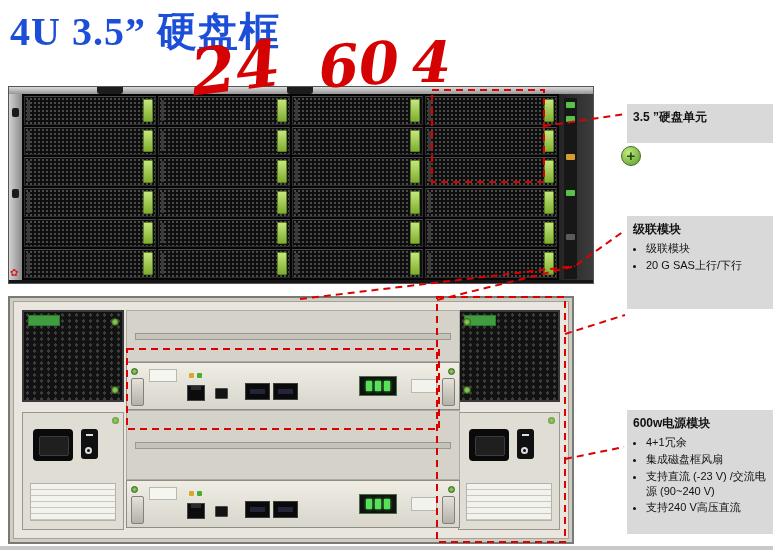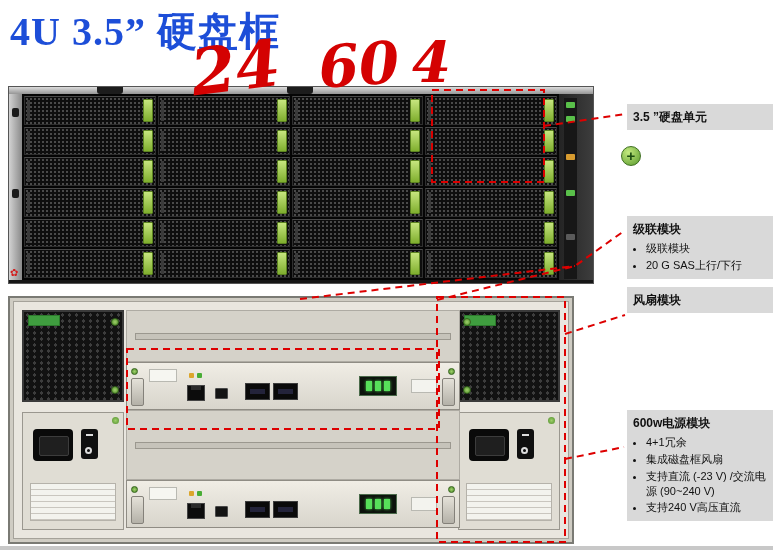--- a/index.html
+++ b/index.html
@@ -94,21 +94,21 @@
   .led-a{left:62px;background:#dca62c}.led-g{left:70px;background:#49ad35}
   .m-miniport{position:absolute;left:88px;top:25px;width:11px;height:9px;background:#141414;border:1px solid #4a4a4a;border-radius:1px;}
   .m-sas{position:absolute;top:20px;width:23px;height:15px;background:#0a0a0a;border:1px solid #3c3c3c;}
   .m-sas::after{content:"";position:absolute;left:4px;top:5px;width:15px;height:5px;background:#23233a;}
   .s1{left:118px}.s2{left:146px}
   .m-display{position:absolute;left:232px;top:13px;width:38px;height:20px;background:#0d130d;border:1px solid #4a6a4a;box-sizing:border-box;
     display:flex;gap:3px;align-items:center;justify-content:center;}
   .m-display i{display:block;width:6px;height:10px;background:#57e05a;box-shadow:0 0 3px #57e05a;}
   .m-label2{position:absolute;left:284px;top:16px;width:24px;height:12px;background:#f3f3ee;border:1px solid #b9b9b2;}
   
-  .callout{position:absolute;left:627px;width:146px;background:#d9d9d9;padding:5px 6px 4px 6px;box-sizing:border-box;z-index:4;}
+  .callout{position:absolute;left:627px;width:146px;background:#d9d9d9;padding:5px 6px 17px 6px;box-sizing:border-box;z-index:4;}
   .callout h3{margin:0;font-size:12px;font-weight:bold;color:#111;}
   .callout ul{margin:3px 0 0;padding-left:13px;font-size:11px;line-height:1.35;color:#111;}
   .callout li{margin:2px 0;}
   .c1{top:104px}.c2{top:216px}.c3{top:287px}.c4{top:410px}
   .plus-ball{
     position:absolute;left:621px;top:146px;width:20px;height:20px;border-radius:50%;z-index:5;
     background:radial-gradient(circle at 35% 30%,#c4ea80,#58992c);border:1px solid #3e7020;box-sizing:border-box;
     color:#1d4d12;font-weight:bold;font-size:15px;line-height:18px;text-align:center;
   }
   
@@ -292,21 +292,20 @@
 
 <div class="callout c2">
   <h3>级联模块</h3>
   <ul>
     <li>级联模块</li>
     <li>20 G SAS上行/下行</li>
   </ul>
 </div>
 
 <div class="callout c3">
-  <h3>风扇模块</h3>
 </div>
 
 <div class="callout c4">
   <h3>600w电源模块</h3>
   <ul>
     <li>4+1冗余</li>
     <li>集成磁盘框风扇</li>
     <li>支持直流 (-23 V) /交流电源 (90~240 V)</li>
     <li>支持240 V高压直流</li>
   </ul>

